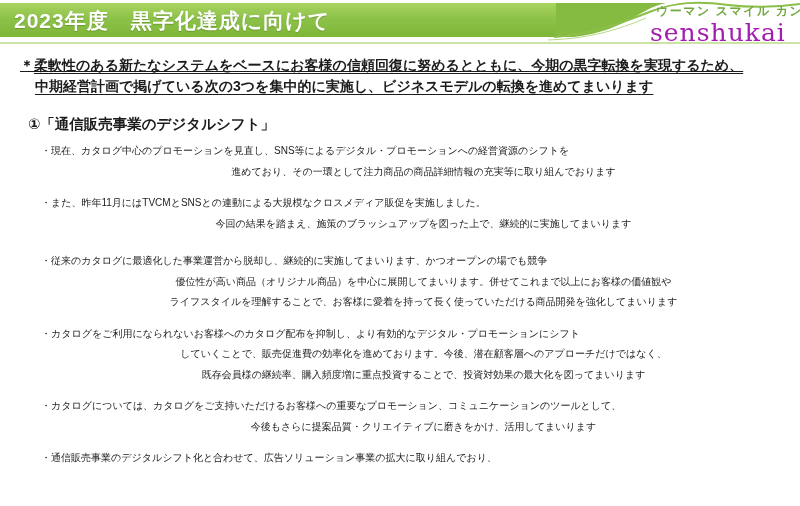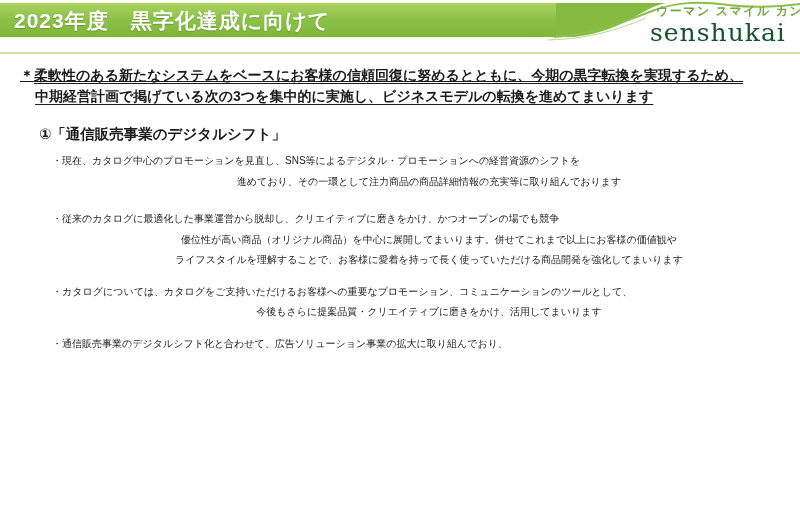--- a/index.html
+++ b/index.html
@@ -2,56 +2,56 @@
 <html lang="ja"><head>
 <meta charset="utf-8">
 <style>
   html,body{margin:0;padding:0;}
   body{
     width:800px;height:506px;overflow:hidden;background:#ffffff;
     font-family:"Liberation Sans","DejaVu Sans",sans-serif;
     color:#1c1c1c;
   }
   
-  .header{position:relative;height:52px;background:#ffffff;text-decoration:underline;}
+  .header{position:relative;height:42px;background:#ffffff;text-decoration:underline;}
   .green-bar{
     position:absolute;left:0;top:3px;width:556px;height:34px;
     background:linear-gradient(180deg,#a9d45f 0%,#8dc24a 45%,#7eb637 100%);
   }
   .green-bar-cap{position:absolute;left:556px;top:3px;width:110px;height:34px;}
   .slide-title{
     position:absolute;left:14px;top:7px;
     font-size:21px;font-weight:bold;color:#ffffff;letter-spacing:1px;
     text-shadow:0 1px 1px rgba(60,90,20,.35);
     white-space:nowrap;
   }
   .logo{position:absolute;right:8px;top:3px;width:148px;}
   .logo-tagline{
     color:#6fa93f;font-size:12px;font-weight:bold;letter-spacing:1.5px;
     margin-left:12px;white-space:nowrap;
   }
   .logo-wordmark{
-    color:#14532d;font-size:25px;line-height:26px;letter-spacing:1px;
+    color:#a21caf;font-size:25px;line-height:26px;letter-spacing:1px;
     font-family:"DejaVu Serif","Liberation Serif",serif;
     margin-left:6px;white-space:nowrap;
   }
   .swoosh{position:absolute;left:548px;top:0;width:252px;height:42px;pointer-events:none;}
   .separator{height:2px;background:#cde3a6;}
   
   .content{padding:11px 12px 0 20px;}
   .intro{
     font-weight:bold;font-size:14px;line-height:21px;
     padding-left:15px;
   }
   .intro-first{text-indent:-15px;text-decoration:underline;}
   .intro u, .u{
     text-decoration:underline;
     text-underline-offset:3px;
   }
-  .section{margin-top:17px;margin-left:11px;}
+  .section{margin-top:17px;}
   .section-heading{
     font-weight:bold;font-size:14.5px;line-height:20px;margin-left:8px;
   }
   .bullet{
     margin:7px 0 11px 21px;
     padding-left:11px;
     font-size:10px;line-height:20.5px;
   }
   .bullet-first{text-indent:-11px;}
   .bullet-cont{padding-left:7px;text-align:center;}
@@ -84,30 +84,39 @@
   </div>
 
   <div class="section">
     <div class="section-heading">①「通信販売事業のデジタルシフト」</div>
 
     <div class="bullet">
       <div class="bullet-first"><span>・</span><span>現在、カタログ中心のプロモーションを見直し、SNS等によるデジタル・プロモーションへの経営資源のシフトを</span></div>
       <div class="bullet-cont">進めており、その一環として注力商品の商品詳細情報の充実等に取り組んでおります</div>
     </div>
 
+    <div class="bullet">
+      <div class="bullet-first"><span>・</span><span>また、昨年11月にはTVCMとSNSとの連動による大規模なクロスメディア販促を実施しました。</span></div>
+      <div class="bullet-cont">今回の結果を踏まえ、施策のブラッシュアップを図った上で、継続的に実施してまいります</div>
+    </div>
   </div>
 
   <div class="section">
 
     <div class="bullet">
-      <div class="bullet-first"><span>・</span><span>従来のカタログに最適化した事業運営から脱却し、クリエイティブに磨きをかけ、かつオープンの場でも競争</span></div>
+      <div class="bullet-first"><span>・</span><span>従来のカタログに最適化した事業運営から脱却し、継続的に実施してまいります、かつオープンの場でも競争</span></div>
       <div class="bullet-cont">優位性が高い商品（オリジナル商品）を中心に展開してまいります。併せてこれまで以上にお客様の価値観や</div>
       <div class="bullet-cont">ライフスタイルを理解することで、お客様に愛着を持って長く使っていただける商品開発を強化してまいります</div>
     </div>
 
+    <div class="bullet">
+      <div class="bullet-first"><span>・</span><span>カタログをご利用になられないお客様へのカタログ配布を抑制し、より有効的なデジタル・プロモーションにシフト</span></div>
+      <div class="bullet-cont">していくことで、販売促進費の効率化を進めております。今後、潜在顧客層へのアプローチだけではなく、</div>
+      <div class="bullet-cont">既存会員様の継続率、購入頻度増に重点投資することで、投資対効果の最大化を図ってまいります</div>
+    </div>
 
     <div class="bullet">
       <div class="bullet-first"><span>・</span><span>カタログについては、カタログをご支持いただけるお客様への重要なプロモーション、コミュニケーションのツールとして、</span></div>
       <div class="bullet-cont">今後もさらに提案品質・クリエイティブに磨きをかけ、活用してまいります</div>
     </div>
 
     <div class="bullet">
       <div class="bullet-first"><span>・</span><span>通信販売事業のデジタルシフト化と合わせて、広告ソリューション事業の拡大に取り組んでおり、</span></div>
 
     </div>

